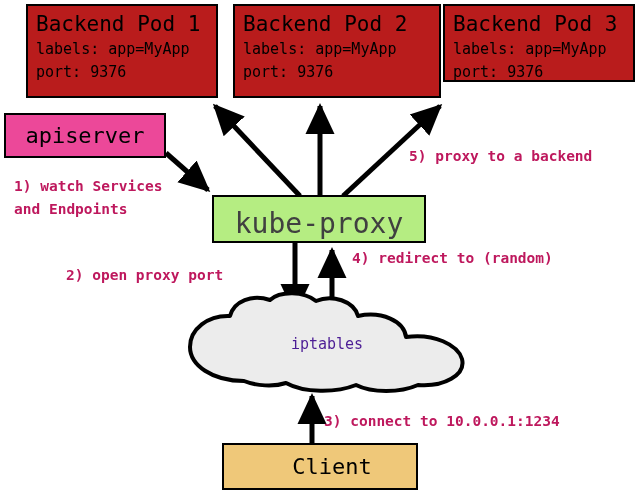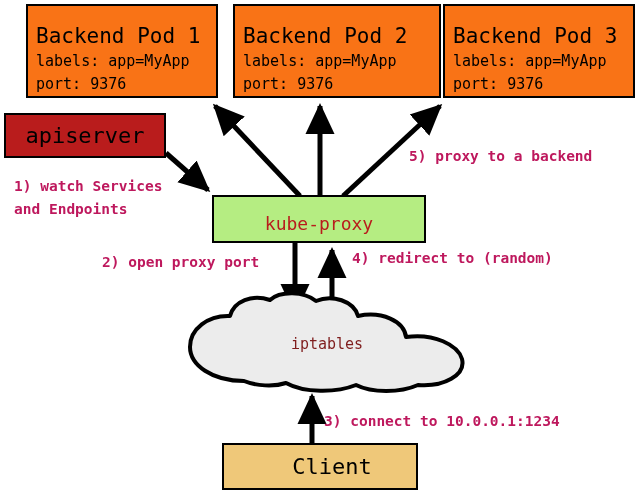--- a/index.html
+++ b/index.html
@@ -14,54 +14,54 @@
     background: #ffffff;
     overflow: hidden;
     font-family: "DejaVu Sans Mono", "Liberation Mono", monospace;
   }
   .node {
     position: absolute;
     border: 2px solid #000000;
     box-sizing: border-box;
   }
   .pod {
-    background: #f97316;
-    padding: 16px 8px 0 8px;
+    background: #b91c1c;
+    padding: 4px 8px 0 8px;
   }
   .pod-title {
     font-size: 21px;
     line-height: 28px;
     color: #000;
     white-space: nowrap;
   }
   .pod-line {
     font-size: 15px;
     line-height: 23px;
     color: #000;
     white-space: nowrap;
   }
   .apiserver {
-    background: #b91c1c;
+    background: #ec4899;
     display: flex;
     align-items: center;
     justify-content: center;
   }
   .apiserver-label {
     font-size: 22px;
     color: #000;
   }
   .kubeproxy {
     background: #b5ed82;
     display: flex;
     align-items: center;
     justify-content: center;
   }
   .kubeproxy-label {
-    font-size: 18px;
-    color: #b91c1c;
+    font-size: 28px;
+    color: #404040;
     margin-top: 8px;
   }
   .client {
     background: #efc879;
     display: flex;
     align-items: center;
     justify-content: center;
   }
   .client-label {
     font-size: 22px;
@@ -74,21 +74,21 @@
     width: 282px;
     height: 92px;
   }
   .cloud-label {
     position: absolute;
     left: 0;
     top: 38px;
     width: 282px;
     text-align: center;
     font-size: 15px;
-    color: #7f1d1d;
+    color: #4c1d95;
   }
   .edge-label {
     position: absolute;
     font-family: "DejaVu Sans Mono", "Liberation Mono", monospace;
     font-weight: bold;
     font-size: 14.5px;
     line-height: 21px;
     color: #be185d;
     white-space: pre;
   }
@@ -162,21 +162,21 @@
     <div class="pod-line">labels: app=MyApp</div>
     <div class="pod-line">port: 9376</div>
   </div>
 
   <div class="node pod" style="left:233px; top:4px; width:208px; height:94px;">
     <div class="pod-title">Backend Pod 2</div>
     <div class="pod-line">labels: app=MyApp</div>
     <div class="pod-line">port: 9376</div>
   </div>
 
-  <div class="node pod" style="left:443px; top:4px; width:192px; height:94px;">
+  <div class="node pod" style="left:443px; top:4px; width:192px; height:78px;">
     <div class="pod-title">Backend Pod 3</div>
     <div class="pod-line">labels: app=MyApp</div>
     <div class="pod-line">port: 9376</div>
   </div>
 
   <div class="node apiserver" style="left:4px; top:113px; width:162px; height:45px;">
     <span class="apiserver-label">apiserver</span>
   </div>
 
   <div class="node kubeproxy" style="left:212px; top:195px; width:214px; height:48px;">
@@ -187,21 +187,21 @@
     <div class="cloud-label">iptables</div>
   </div>
 
   <div class="node client" style="left:222px; top:443px; width:196px; height:47px;padding-left:24px;">
     <span class="client-label">Client</span>
   </div>
 
   <div class="edge-label" style="left:14px; top:176px;">1) watch Services</div>
   <div class="edge-label" style="left:14px; top:199px;">and Endpoints</div>
 
-  <div class="edge-label" style="left:66px; top:252px;margin-left:36px;">2) open proxy port</div>
+  <div class="edge-label" style="left:66px; top:265px;">2) open proxy port</div>
 
   <div class="edge-label" style="left:324px; top:411px;">3) connect to 10.0.0.1:1234</div>
 
   <div class="edge-label" style="left:352px; top:248px;">4) redirect to (random)</div>
 
   <div class="edge-label" style="left:409px; top:146px;">5) proxy to a backend</div>
 
 </div>
 
 </body></html>

